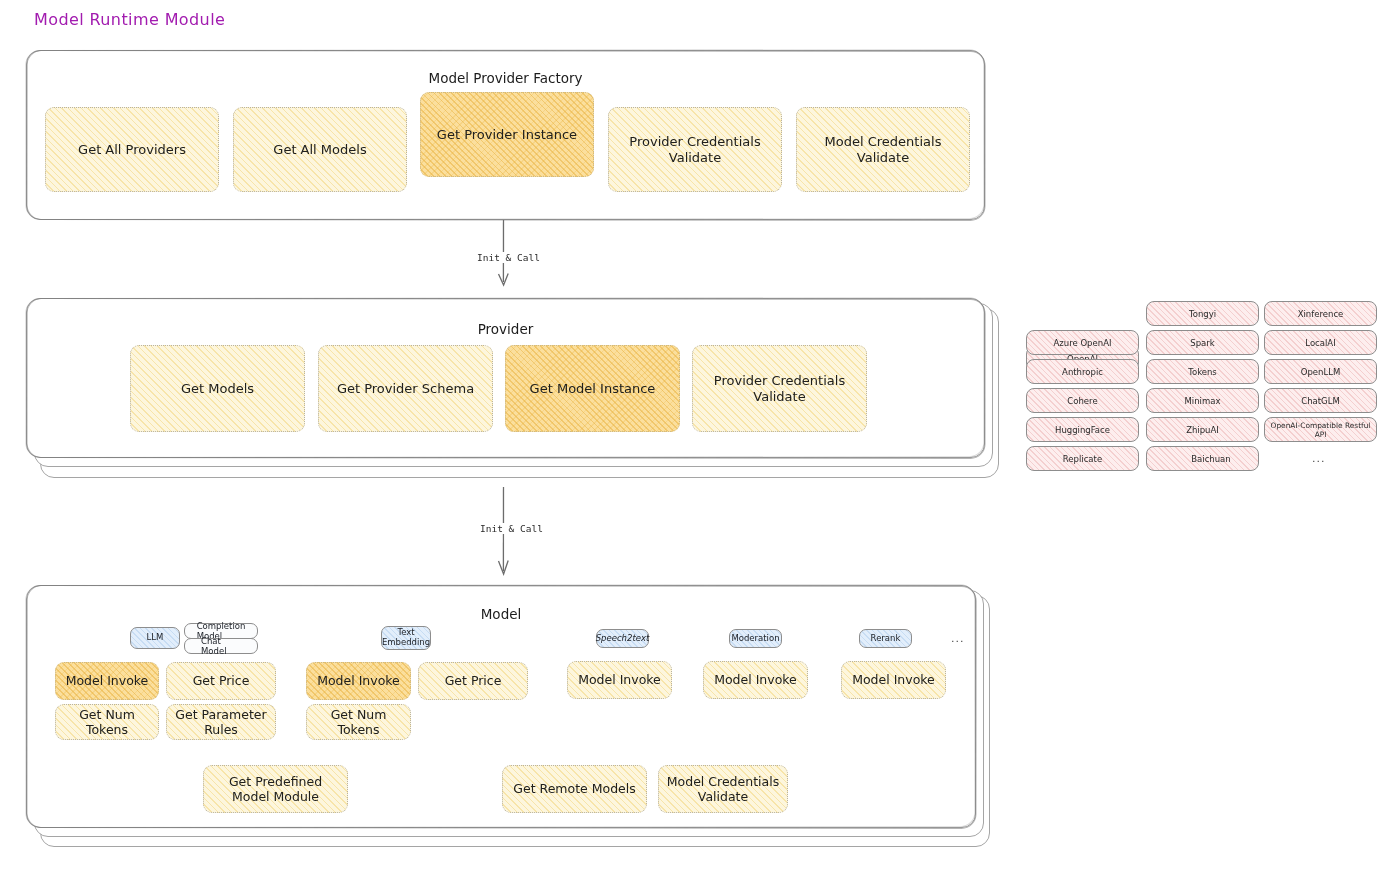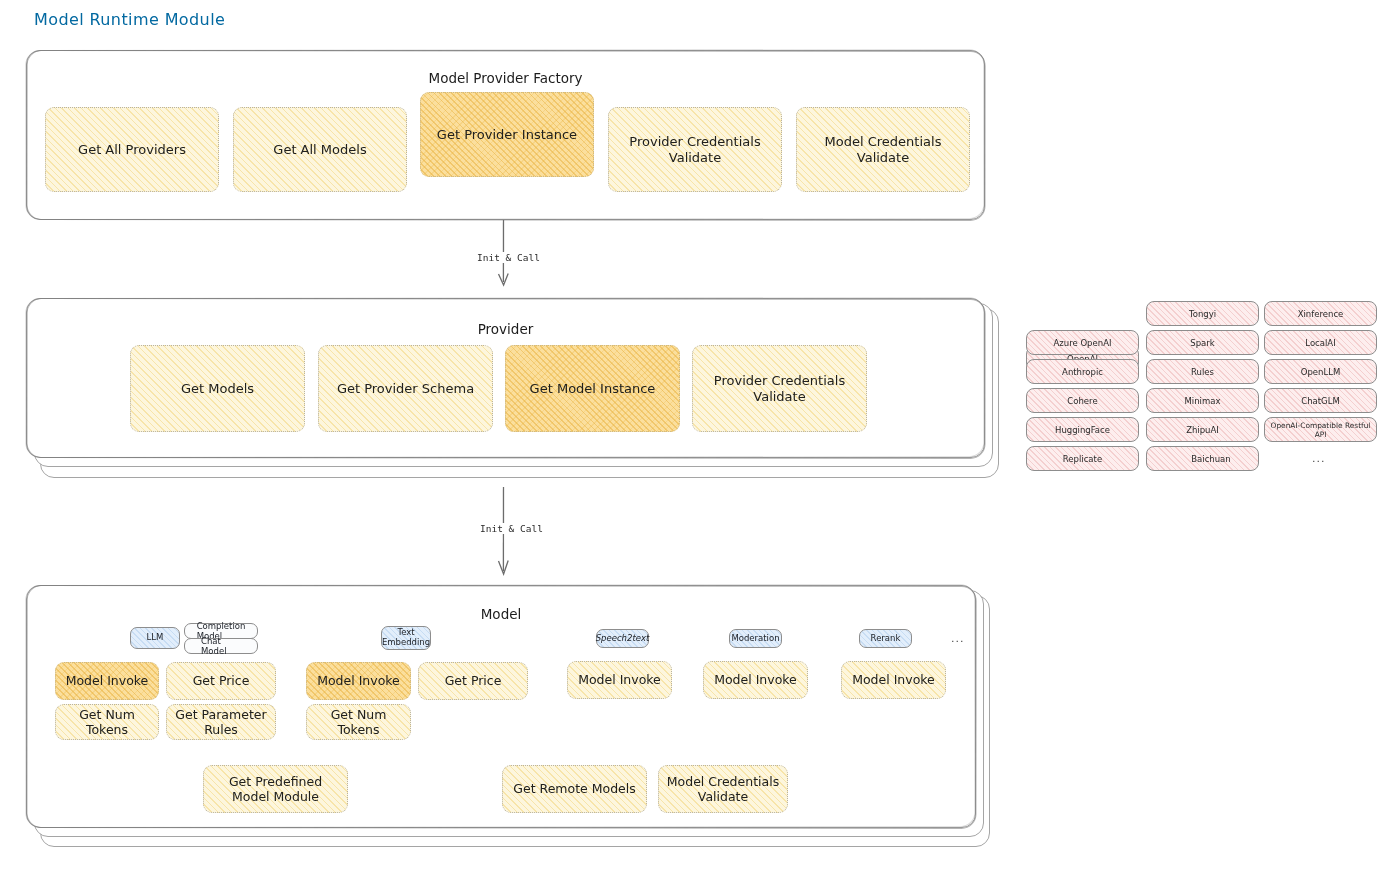--- a/index.html
+++ b/index.html
@@ -7,21 +7,21 @@
   body{
     width:1393px;height:880px;position:relative;overflow:hidden;
     font-family:"DejaVu Sans","Liberation Sans",sans-serif;
     color:#1f1f1f;
   }
   .canvas{position:absolute;left:0;top:0;width:1393px;height:880px;}
 
   
   .page-title{
     position:absolute;left:34px;top:10px;
-    font-size:16px;letter-spacing:.4px;color:#0369a1;
+    font-size:16px;letter-spacing:.4px;color:#a21caf;
     font-family:"DejaVu Sans","Liberation Sans",sans-serif;
   }
 
   
   .panel{
     position:absolute;
     background:#ffffff;
     border:1.3px solid #9a9a9a;
     border-radius:14px;
     box-sizing:border-box;
@@ -181,28 +181,28 @@
 
     <div class="chip-pink" style="left:1026px;top:301px;width:113px;height:25px;margin-top:45px;">OpenAI</div>
     <div class="chip-pink" style="left:1026px;top:330px;width:113px;height:25px;">Azure OpenAI</div>
     <div class="chip-pink" style="left:1026px;top:359px;width:113px;height:25px;">Anthropic</div>
     <div class="chip-pink" style="left:1026px;top:388px;width:113px;height:25px;">Cohere</div>
     <div class="chip-pink" style="left:1026px;top:417px;width:113px;height:25px;">HuggingFace</div>
     <div class="chip-pink" style="left:1026px;top:446px;width:113px;height:25px;">Replicate</div>
 
     <div class="chip-pink" style="left:1146px;top:301px;width:113px;height:25px;">Tongyi</div>
     <div class="chip-pink" style="left:1146px;top:330px;width:113px;height:25px;">Spark</div>
-    <div class="chip-pink" style="left:1146px;top:359px;width:113px;height:25px;">Rules</div>
+    <div class="chip-pink" style="left:1146px;top:359px;width:113px;height:25px;">Tokens</div>
     <div class="chip-pink" style="left:1146px;top:388px;width:113px;height:25px;">Minimax</div>
     <div class="chip-pink" style="left:1146px;top:417px;width:113px;height:25px;">ZhipuAI</div>
     <div class="chip-pink" style="left:1146px;top:446px;width:113px;height:25px;padding-left:20px;">Baichuan</div>
 
     <div class="chip-pink" style="left:1264px;top:301px;width:113px;height:25px;">Xinference</div>
     <div class="chip-pink" style="left:1264px;top:330px;width:113px;height:25px;">LocalAI</div>
-    <div class="chip-pink" style="left:1264px;top:359px;width:113px;height:25px;">OpenLLM</div>
+    <div class="chip-pink" style="left:1264px;top:359px;width:113px;height:25px;border-radius:7px;">OpenLLM</div>
     <div class="chip-pink" style="left:1264px;top:388px;width:113px;height:25px;">ChatGLM</div>
     <div class="chip-pink" style="left:1264px;top:417px;width:113px;height:25px;font-size:7.4px;">OpenAI-Compatible Restful API</div>
     <div class="ellipsis" style="left:1312px;top:452px;">...</div>
   </div>
 
   <div class="arrow-wrap" style="left:470px;top:487px;width:70px;height:96px;">
     <svg width="70" height="96" viewBox="0 0 70 96">
       <path d="M33.5 0 L33.4 84" stroke="#6c6c6c" stroke-width="1.3" fill="none"></path>
       <path d="M28.5 74 L33.6 87 L38.2 73.5" stroke="#6c6c6c" stroke-width="1.3" fill="none"></path>
     </svg>

